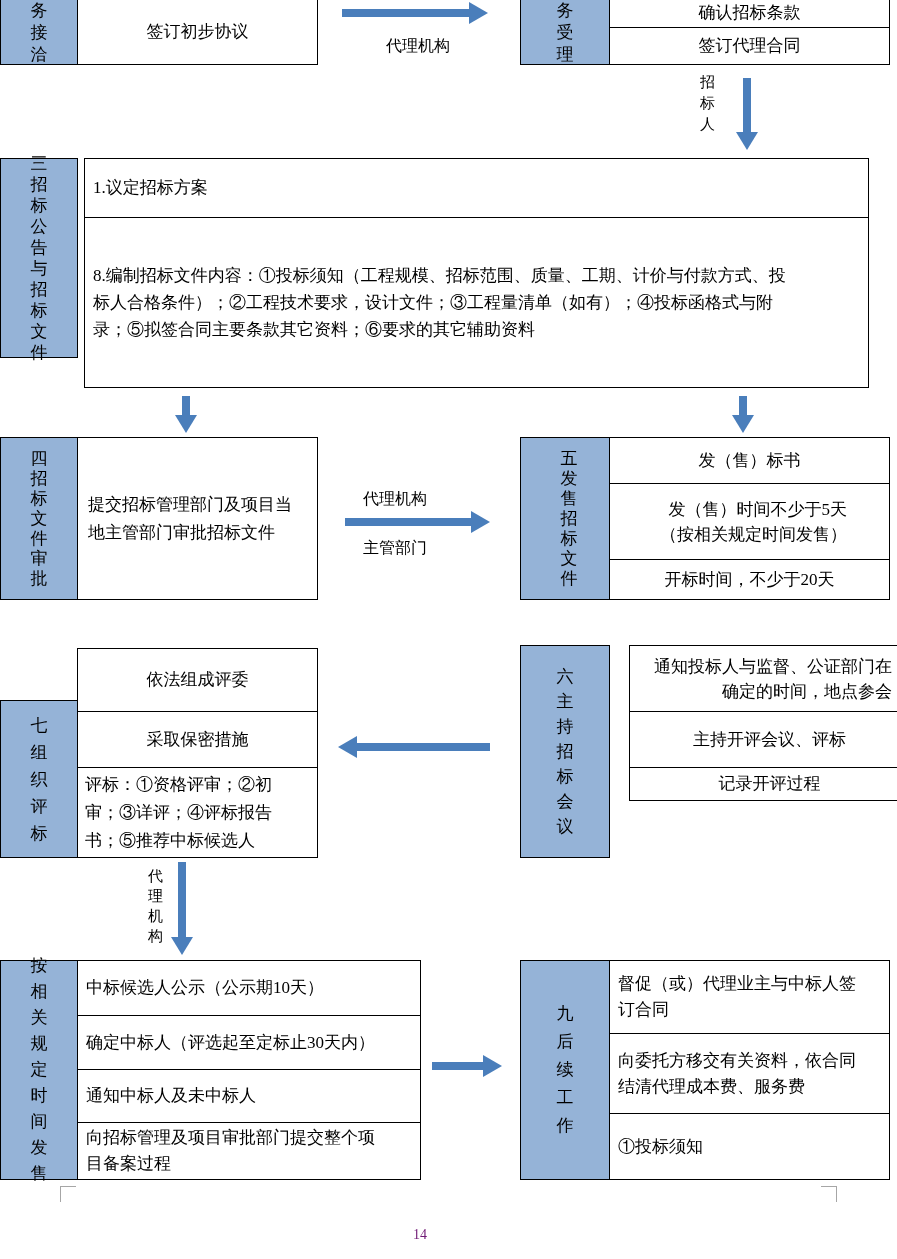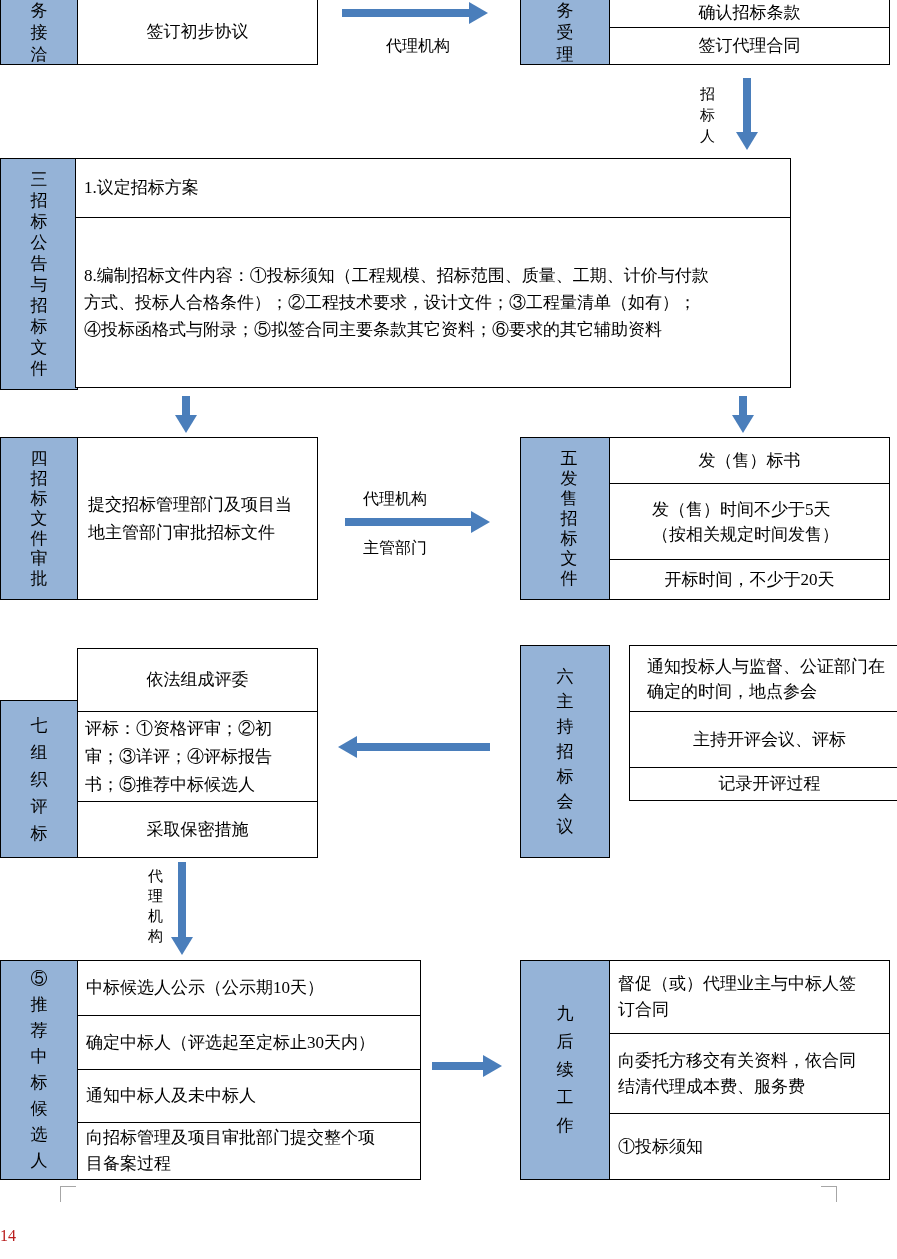--- a/index.html
+++ b/index.html
@@ -11,36 +11,36 @@
   }
   .box{position:absolute;border:1px solid var(--box-border);background:#fff;
        display:flex;align-items:center;justify-content:center;font-size:17px;text-align:center}
   .hdr{position:absolute;border:1px solid var(--box-border);background:var(--header-fill);
        display:flex;align-items:center;justify-content:center}
   .vtext{width:19px;word-break:break-all;text-align:center;font-size:17px}
   .col{position:absolute;border:1px solid var(--box-border);background:#fff;
        display:flex;flex-direction:column}
   .cell{display:flex;align-items:center;font-size:17px;line-height:24px}
   .cell + .cell{border-top:1px solid var(--box-border)}
-  .cell.center{justify-content:center;text-align:left}
+  .cell.center{justify-content:center;text-align:right}
   .cell.left{padding-left:8px;padding-right:8px;text-align:left}
   .vlabel{position:absolute;width:17px;font-size:15px;line-height:21px;word-break:break-all;text-align:center}
   .hlabel{position:absolute;font-size:16px;text-align:center}
   .arr{position:absolute;display:flex}
   .arr-r{align-items:center}
   .arr-r .sh{flex:1;height:8px;background:var(--arrow)}
   .arr-r .hd{width:0;height:0;border-top:11px solid transparent;border-bottom:11px solid transparent;border-left:19px solid var(--arrow)}
   .arr-l{align-items:center}
   .arr-l .hd{width:0;height:0;border-top:11px solid transparent;border-bottom:11px solid transparent;border-right:19px solid var(--arrow)}
   .arr-l .sh{flex:1;height:8px;background:var(--arrow)}
   .arr-d{flex-direction:column;align-items:center}
   .arr-d .sh{flex:1;width:8px;background:var(--arrow)}
   .arr-d .hd{width:0;height:0;border-left:11px solid transparent;border-right:11px solid transparent;border-top:18px solid var(--arrow)}
   .mark{position:absolute;width:16px;height:16px}
-  .pagenum{position:absolute;color:#b91c1c;font-size:16px;text-align:left}
+  .pagenum{position:absolute;color:#701a75;font-size:14px;text-align:center}
 </style>
 </head>
 <body style="--header-fill: #95B3D7; --arrow: #4A7EBB; --box-border: #000000;">
 
 <div class="hdr" style="left:0;top:-2px;width:78px;height:67px;align-items:flex-start;padding-top:1px">
   <div class="vtext" style="line-height:22px">务接洽</div>
 </div>
 
 <div class="box" style="left:77px;top:-2px;width:241px;height:67px">签订初步协议</div>
 
@@ -52,31 +52,31 @@
 
 <div class="hdr" style="left:520px;top:-2px;width:90px;height:67px;align-items:flex-start;padding-top:1px">
   <div class="vtext" style="line-height:22px">务受理</div>
 </div>
 
 <div class="col" style="left:609px;top:-2px;width:281px;height:67px">
   <div class="cell center" style="height:28px;align-items:flex-start;padding-top:2px">确认招标条款</div>
   <div class="cell center" style="flex:1">签订代理合同</div>
 </div>
 
-<div class="vlabel" style="left:699px;top:84px">招标人</div>
+<div class="vlabel" style="left:699px;top:72px">招标人</div>
 <div class="arr arr-d" style="left:736px;top:78px;width:22px;height:72px">
   <div class="sh"></div>
   <div class="hd"></div>
 </div>
 
-<div class="hdr" style="left:0;top:158px;width:78px;height:232px">
+<div class="hdr" style="left:0;top:158px;width:78px;height:200px">
   <div class="vtext" style="line-height:21px">三招标公告与招标文件</div>
 </div>
 
-<div class="col" style="left:75px;top:158px;width:716px;height:230px">
+<div class="col" style="left:84px;top:158px;width:785px;height:230px">
   <div class="cell left" style="height:58px">1.议定招标方案</div>
   <div class="cell left" style="flex:1;line-height:27px;padding:4px 78px 4px 8px">8.编制招标文件内容：①投标须知（工程规模、招标范围、质量、工期、计价与付款方式、投标人合格条件）；②工程技术要求，设计文件；③工程量清单（如有）；④投标函格式与附录；⑤拟签合同主要条款其它资料；⑥要求的其它辅助资料</div>
 </div>
 
 <div class="arr arr-d" style="left:175px;top:396px;width:22px;height:37px">
   <div class="sh"></div>
   <div class="hd"></div>
 </div>
 <div class="arr arr-d" style="left:732px;top:396px;width:22px;height:37px">
   <div class="sh"></div>
@@ -105,22 +105,22 @@
   <div class="cell center" style="height:76px;line-height:25px;padding:8px 42px">发（售）时间不少于5天（按相关规定时间发售）</div>
   <div class="cell center" style="flex:1">开标时间，不少于20天</div>
 </div>
 
 <div class="hdr" style="left:0;top:700px;width:78px;height:158px">
   <div class="vtext" style="line-height:27px">七组织评标</div>
 </div>
 
 <div class="col" style="left:77px;top:648px;width:241px;height:210px">
   <div class="cell center" style="height:62px">依法组成评委</div>
+  <div class="cell center" style="height:56px">采取保密措施</div>
   <div class="cell left" style="flex:1;line-height:28px;padding:2px 34px 2px 7px">评标：①资格评审；②初审；③详评；④评标报告书；⑤推荐中标候选人</div>
-  <div class="cell center" style="height:56px">采取保密措施</div>
 </div>
 
 <div class="arr arr-l" style="left:338px;top:736px;width:152px;height:22px">
   <div class="hd"></div>
   <div class="sh"></div>
 </div>
 
 <div class="hdr" style="left:520px;top:645px;width:90px;height:213px">
   <div class="vtext" style="line-height:25px">六主持招标会议</div>
 </div>
@@ -131,21 +131,21 @@
   <div class="cell center" style="flex:1">记录开评过程</div>
 </div>
 
 <div class="vlabel" style="left:147px;top:866px;line-height:20px">代理机构</div>
 <div class="arr arr-d" style="left:171px;top:862px;width:22px;height:93px">
   <div class="sh"></div>
   <div class="hd"></div>
 </div>
 
 <div class="hdr" style="left:0;top:960px;width:78px;height:220px">
-  <div class="vtext" style="line-height:26px">⑤推荐中标候选人</div>
+  <div class="vtext" style="line-height:26px">按相关规定时间发售</div>
 </div>
 
 <div class="col" style="left:77px;top:960px;width:344px;height:220px">
   <div class="cell left" style="height:54px">中标候选人公示（公示期10天）</div>
   <div class="cell left" style="height:54px">确定中标人（评选起至定标止30天内）</div>
   <div class="cell left" style="height:53px">通知中标人及未中标人</div>
   <div class="cell left" style="flex:1;line-height:26px;padding-right:36px">向招标管理及项目审批部门提交整个项目备案过程</div>
 </div>
 
 <div class="arr arr-r" style="left:432px;top:1055px;width:70px;height:22px">

